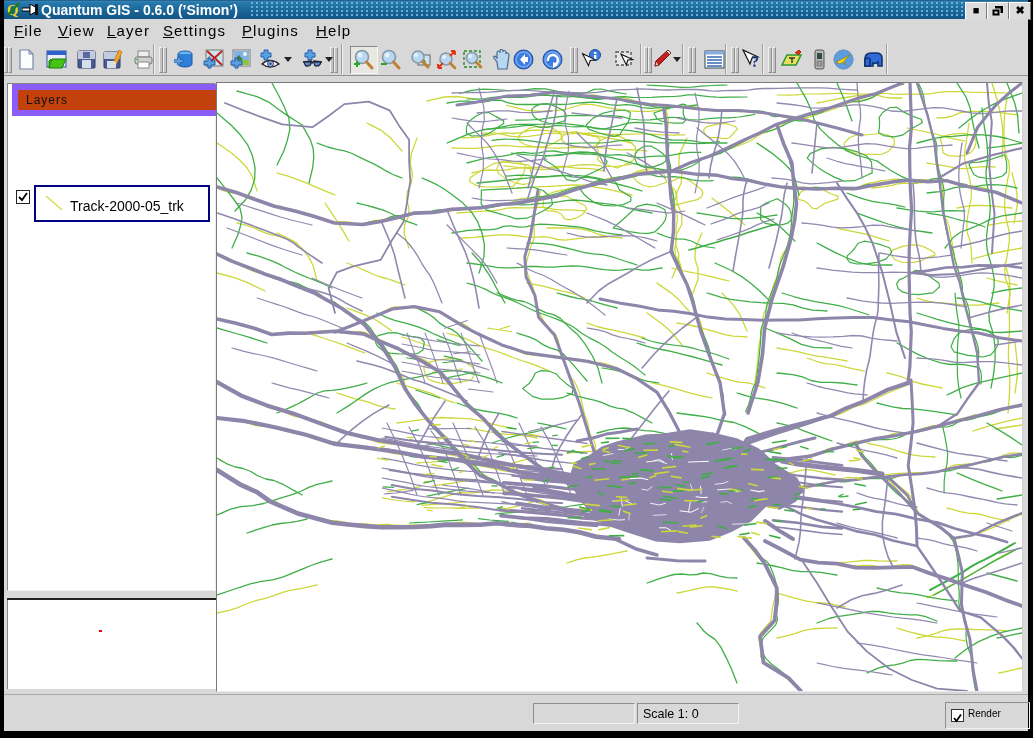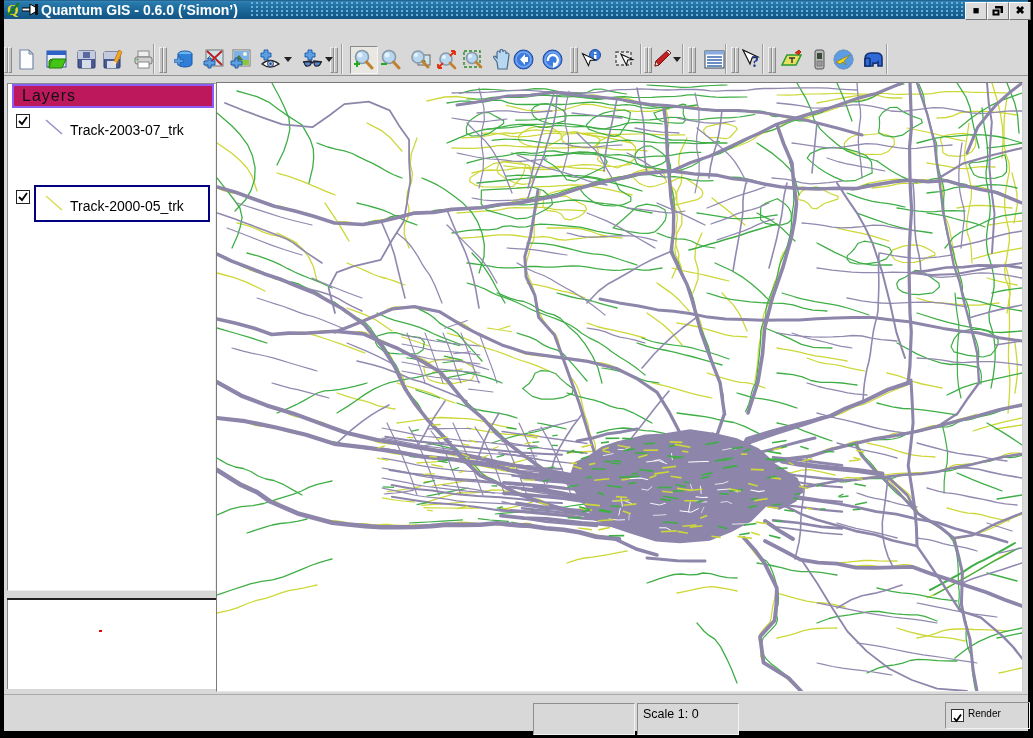--- a/index.html
+++ b/index.html
@@ -28,36 +28,36 @@
 .h{position:absolute;top:3px;width:2px;height:24px;background:#c3c3c3;
   border-top:1px solid #efefef;border-left:1px solid #efefef;border-bottom:1px solid #8c8c8c;border-right:1px solid #8c8c8c;}
 .vl{position:absolute;top:0px;width:1px;height:30px;background:#9c9c9c;border-right:1px solid #f0f0f0;}
 .ic{position:absolute;top:5px;width:21px;height:21px;}
 .arr{position:absolute;top:13px;width:0;height:0;border-left:4px solid transparent;
   border-right:4px solid transparent;border-top:5px solid #222;}
 
 #main{position:absolute;left:0;top:76px;width:1024px;height:618px;background:#d8d8d8;}
 #legend{position:absolute;left:3px;top:7px;width:207px;height:506px;background:#fff;
   border:1px solid #888;border-bottom-color:#eee;border-right-color:#eee;}
-#lhead{position:absolute;left:4px;top:0px;width:190px;height:20px;background:#be185d;
-  border:2px solid #8b5cf6;color:#111;font-size:16px;line-height:20px;padding-left:8px;letter-spacing:1px;}
+#lhead{position:absolute;left:4px;top:0px;width:190px;height:20px;background:#c2410c;
+  border:6px solid #8b5cf6;color:#111;font-size:12px;line-height:20px;padding-left:8px;letter-spacing:1px;}
 .lrow{position:absolute;left:0;width:200px;height:36px;}
 .cb{position:absolute;left:8px;top:0px;width:12px;height:12px;border:1px solid #222;background:#fff;}
 .cb svg{position:absolute;left:0px;top:0px;}
 .lsym{position:absolute;left:36px;top:4px;width:20px;height:18px;}
 .ltxt{position:absolute;left:62px;top:8px;font-size:14px;color:#000;}
 #sel{position:absolute;left:26px;top:101px;width:172px;height:33px;border:2px solid #000080;}
 #splitter{position:absolute;left:3px;top:515px;width:209px;height:7px;background:#d8d8d8;border-bottom:2px solid #222;}
 #overview{position:absolute;left:3px;top:524px;width:208px;height:89px;background:#fff;border-left:1px solid #888;}
 #reddot{position:absolute;left:91px;top:30px;width:3px;height:2px;background:#e00;}
 #mapwrap{position:absolute;left:212px;top:5px;width:810px;height:611px;background:#d8d8d8;}
 #map{position:absolute;left:0px;top:1px;width:805px;height:608px;background:#fff;border:1px solid #7a7a7a;border-bottom-color:#e8e8e8;border-right-color:#cfcfcf;}
 
 #status{position:absolute;left:0;top:694px;width:1024px;height:36px;background:#d8d8d8;border-top:1px solid #aaa;}
-.sbox{position:absolute;top:8px;height:32px;background:#d8d8d8;border:1px solid #8e8e8e;
+.sbox{position:absolute;top:8px;height:21px;background:#d8d8d8;border:1px solid #8e8e8e;
   border-bottom-color:#f2f2f2;border-right-color:#f2f2f2;font-size:12.5px;color:#000;line-height:20px;padding-left:5px;box-sizing:border-box;}
 #renderp{position:absolute;left:941px;top:7px;width:83px;height:25px;border:1px solid #8e8e8e;border-bottom-color:#f2f2f2;border-right-color:#f2f2f2;}
 #rcb{position:absolute;left:5px;top:6px;width:11px;height:11px;background:#fff;border:1px solid #333;}
 #rtxt{position:absolute;left:22px;top:5px;font-size:10px;color:#000;}
 </style>
 </head>
 <body>
 <div id="win">
   <div id="title">
     <div id="titledots"></div>
@@ -71,20 +71,28 @@
       <rect x="13" y="0" width="3" height="11" fill="#111"></rect>
     </svg>
     <div id="titletext">Quantum GIS - 0.6.0 (’Simon’)</div>
     <div class="tbtn" style="left:961px;">■</div>
     <div class="tbtn" style="left:983px;"><svg width="14" height="12" viewBox="0 0 14 12" style="margin-top:2px">
           <rect x="4" y="1" width="8" height="7" fill="#000"></rect>
           <rect x="1" y="4" width="8" height="7" fill="#000" stroke="#dcdcdc" stroke-width="1"></rect>
           <rect x="3.5" y="6.5" width="3" height="2" fill="#dcdcdc"></rect>
         </svg></div>
     <div class="tbtn" style="left:1005px;">✖</div>
+  </div>
+  <div id="menubar">
+    <div class="mi" style="left:10px;"><u>F</u>ile</div>
+    <div class="mi" style="left:54px;"><u>V</u>iew</div>
+    <div class="mi" style="left:103px;"><u>L</u>ayer</div>
+    <div class="mi" style="left:159px;"><u>S</u>ettings</div>
+    <div class="mi" style="left:238px;"><u>P</u>lugins</div>
+    <div class="mi" style="left:312px;"><u>H</u>elp</div>
   </div>
   <div id="toolbar">
       <div id="tbin" style="position:absolute;left:-4px;top:0;width:1028px;height:31px;">
 
     <div class="h" style="left:4px"></div>
         <div class="h" style="left:8px"></div>
     <div class="vl" style="left:153px"></div>
     <div class="h" style="left:159px"></div>
         <div class="h" style="left:163px"></div>
     <div class="vl" style="left:341px"></div>
@@ -259,31 +267,20 @@
           </svg>
     <div class="arr" style="left:284px"></div>
     <div class="arr" style="left:325px"></div>
     <div class="arr" style="left:673px"></div>
     </div>
       </div>
   </div>
   <div id="main">
     <div id="legend">
       <div id="lhead">Layers</div>
-      <div class="lrow" style="top:30px">
-        <span class="cb">
-            <svg width="12" height="12">
-              <path d="M2 6 L5 9 L10 2" stroke="#000" stroke-width="1.8" fill="none"></path>
-            </svg>
-          </span>
-        <svg class="lsym" width="20" height="18">
-            <line x1="2" y1="2" x2="18" y2="16" stroke="#9a91c4" stroke-width="1.6"></line>
-          </svg>
-        <div class="ltxt">Track-2003-07_trk</div>
-      </div>
       <div class="lrow" style="top:106px">
         <span class="cb">
             <svg width="12" height="12">
               <path d="M2 6 L5 9 L10 2" stroke="#000" stroke-width="1.8" fill="none"></path>
             </svg>
           </span>
         <svg class="lsym" width="20" height="18">
             <line x1="2" y1="2" x2="18" y2="16" stroke="#dadc55" stroke-width="1.6"></line>
           </svg>
         <div class="ltxt">Track-2000-05_trk</div>

